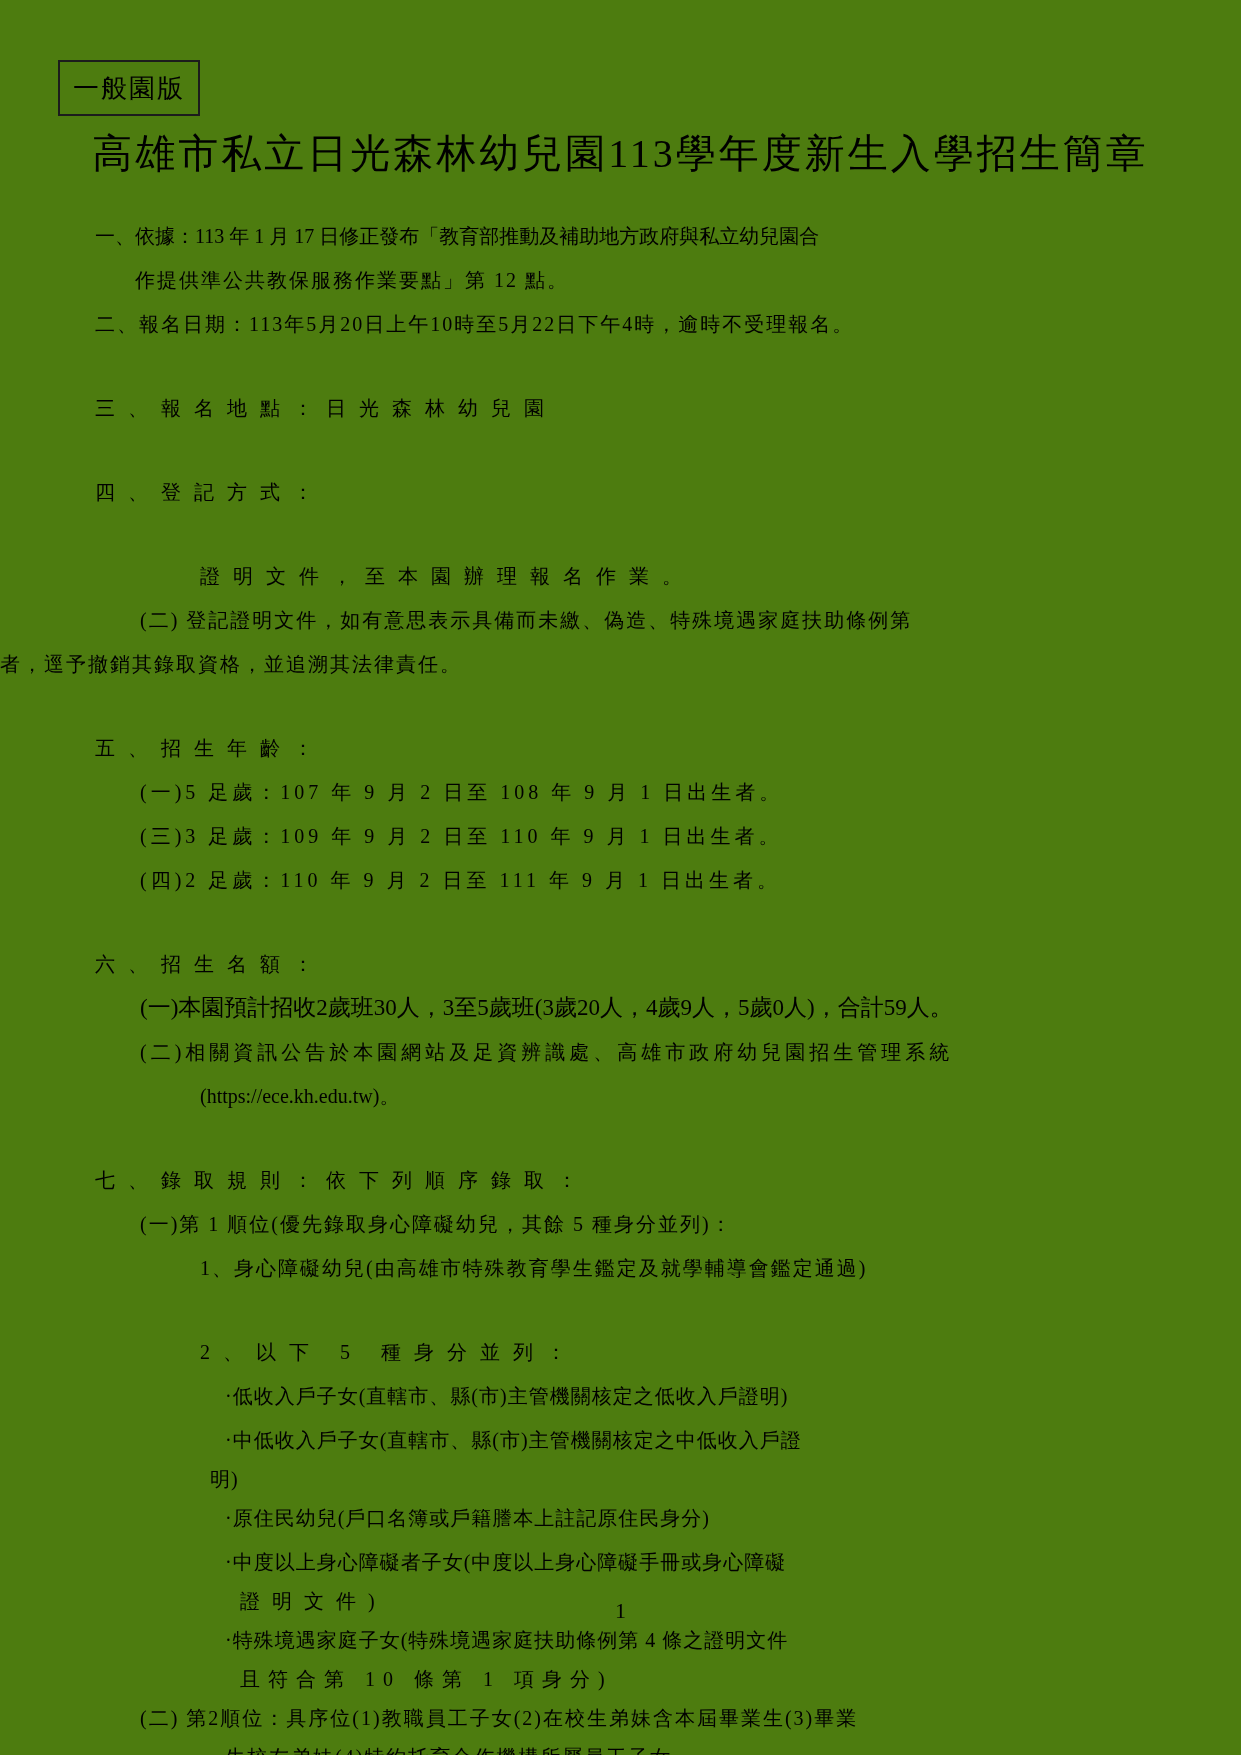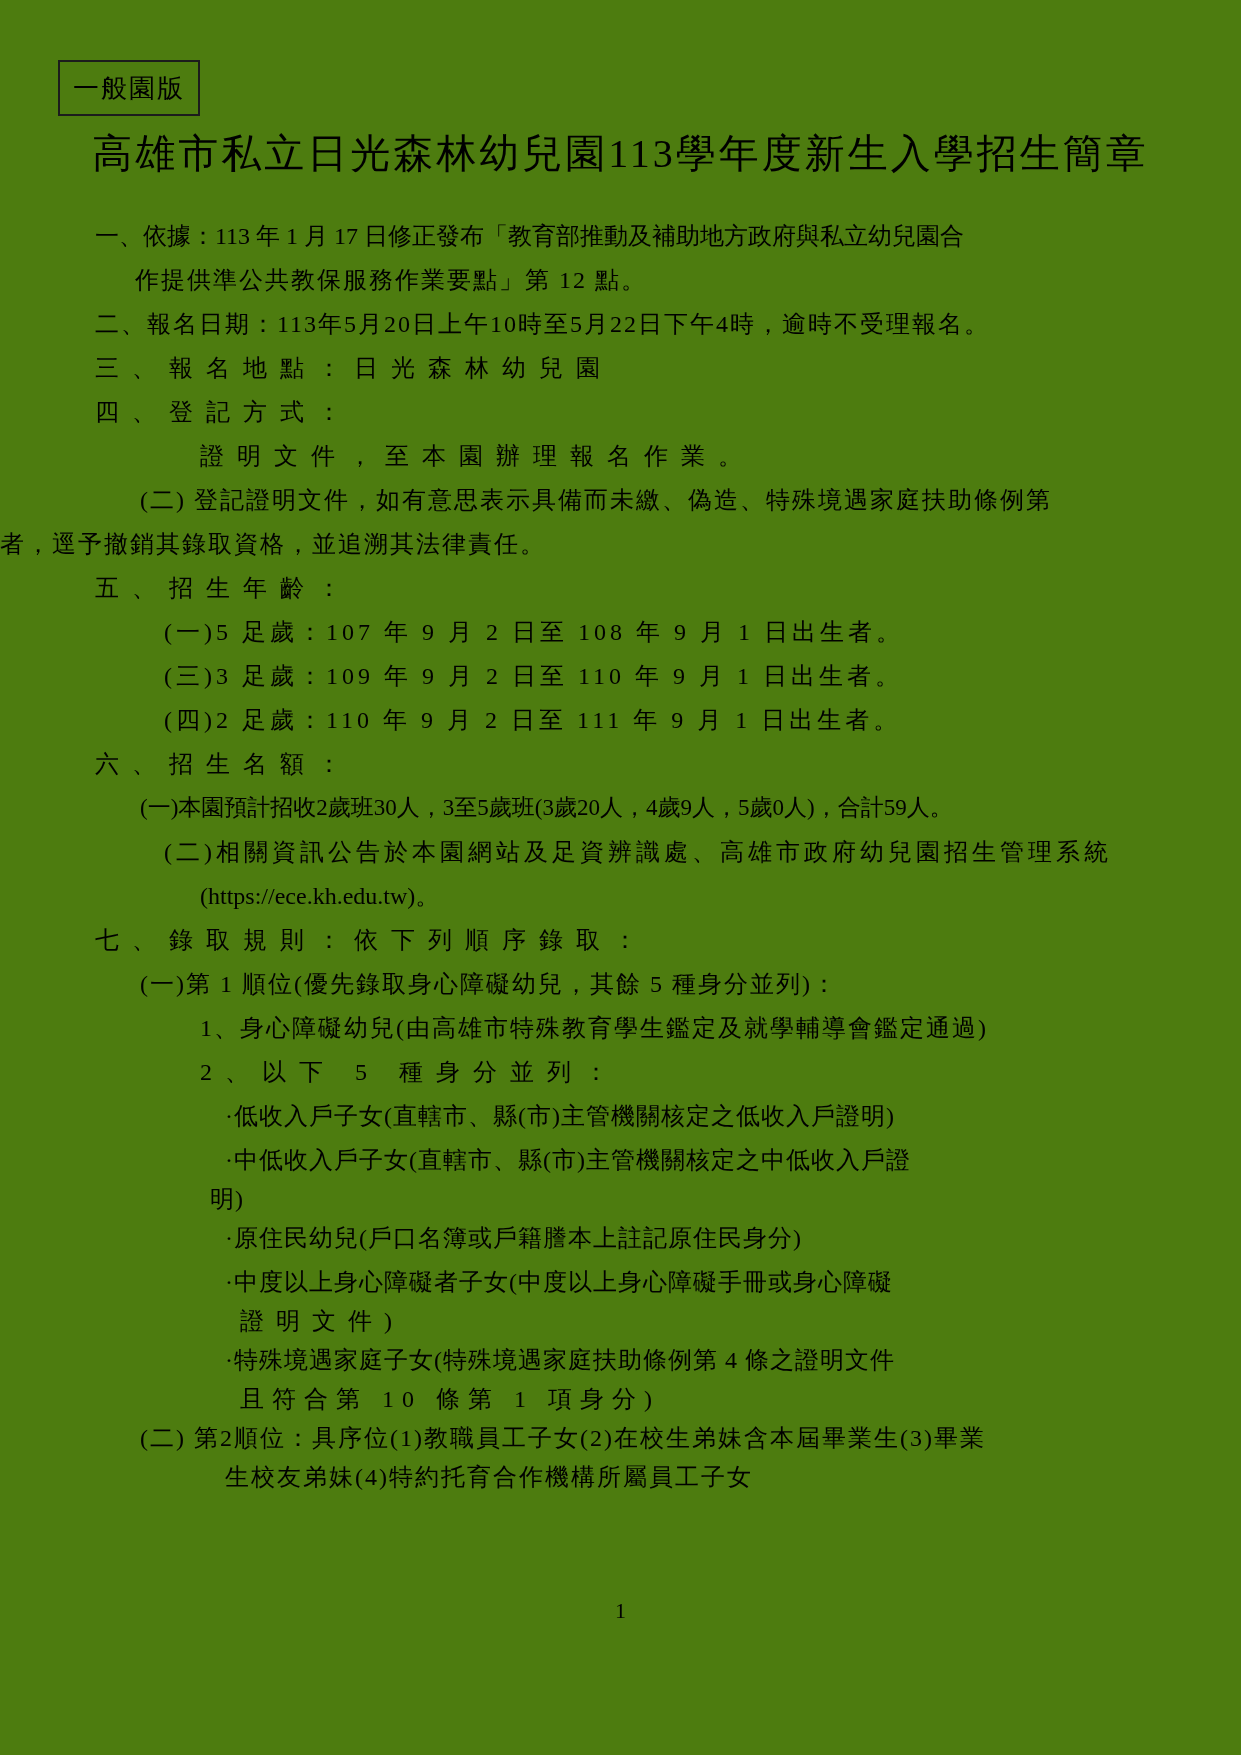--- a/index.html
+++ b/index.html
@@ -41,32 +41,32 @@
   }
   .content {
     position: absolute;
     top: 214px;
     left: 0;
     width: 100%;
   }
   .line {
     height: 44px;
     line-height: 44px;
-    font-size: 24px;
+    font-size: 20px;
     letter-spacing: 2px;
     white-space: nowrap;
   }
   .h34 { height: 34px; line-height: 34px; }
   .sm  { font-size: 23px; letter-spacing: 0; }
   .ls0 { letter-spacing: 0; }
   .ls1 { letter-spacing: 1px; }
-  .ls4 { letter-spacing: 4px; margin-left: 24px; }
+  .ls4 { letter-spacing: 4px; }
   .ls8 { letter-spacing: 8px; }
   .ls12 { letter-spacing: 12px; }
-  .ls13 { letter-spacing: 13px; }
+  .ls13 { letter-spacing: 13px; margin-top: 40px; }
   .i95  { padding-left: 95px; }
   .i135 { padding-left: 135px; }
   .i140 { padding-left: 140px; }
   .i180 { }
   .i200 { padding-left: 200px; }
   .i210 { padding-left: 210px; }
   .i225 { padding-left: 225px; }
   .i240 { padding-left: 240px; }
   .page-number {
     position: absolute;

